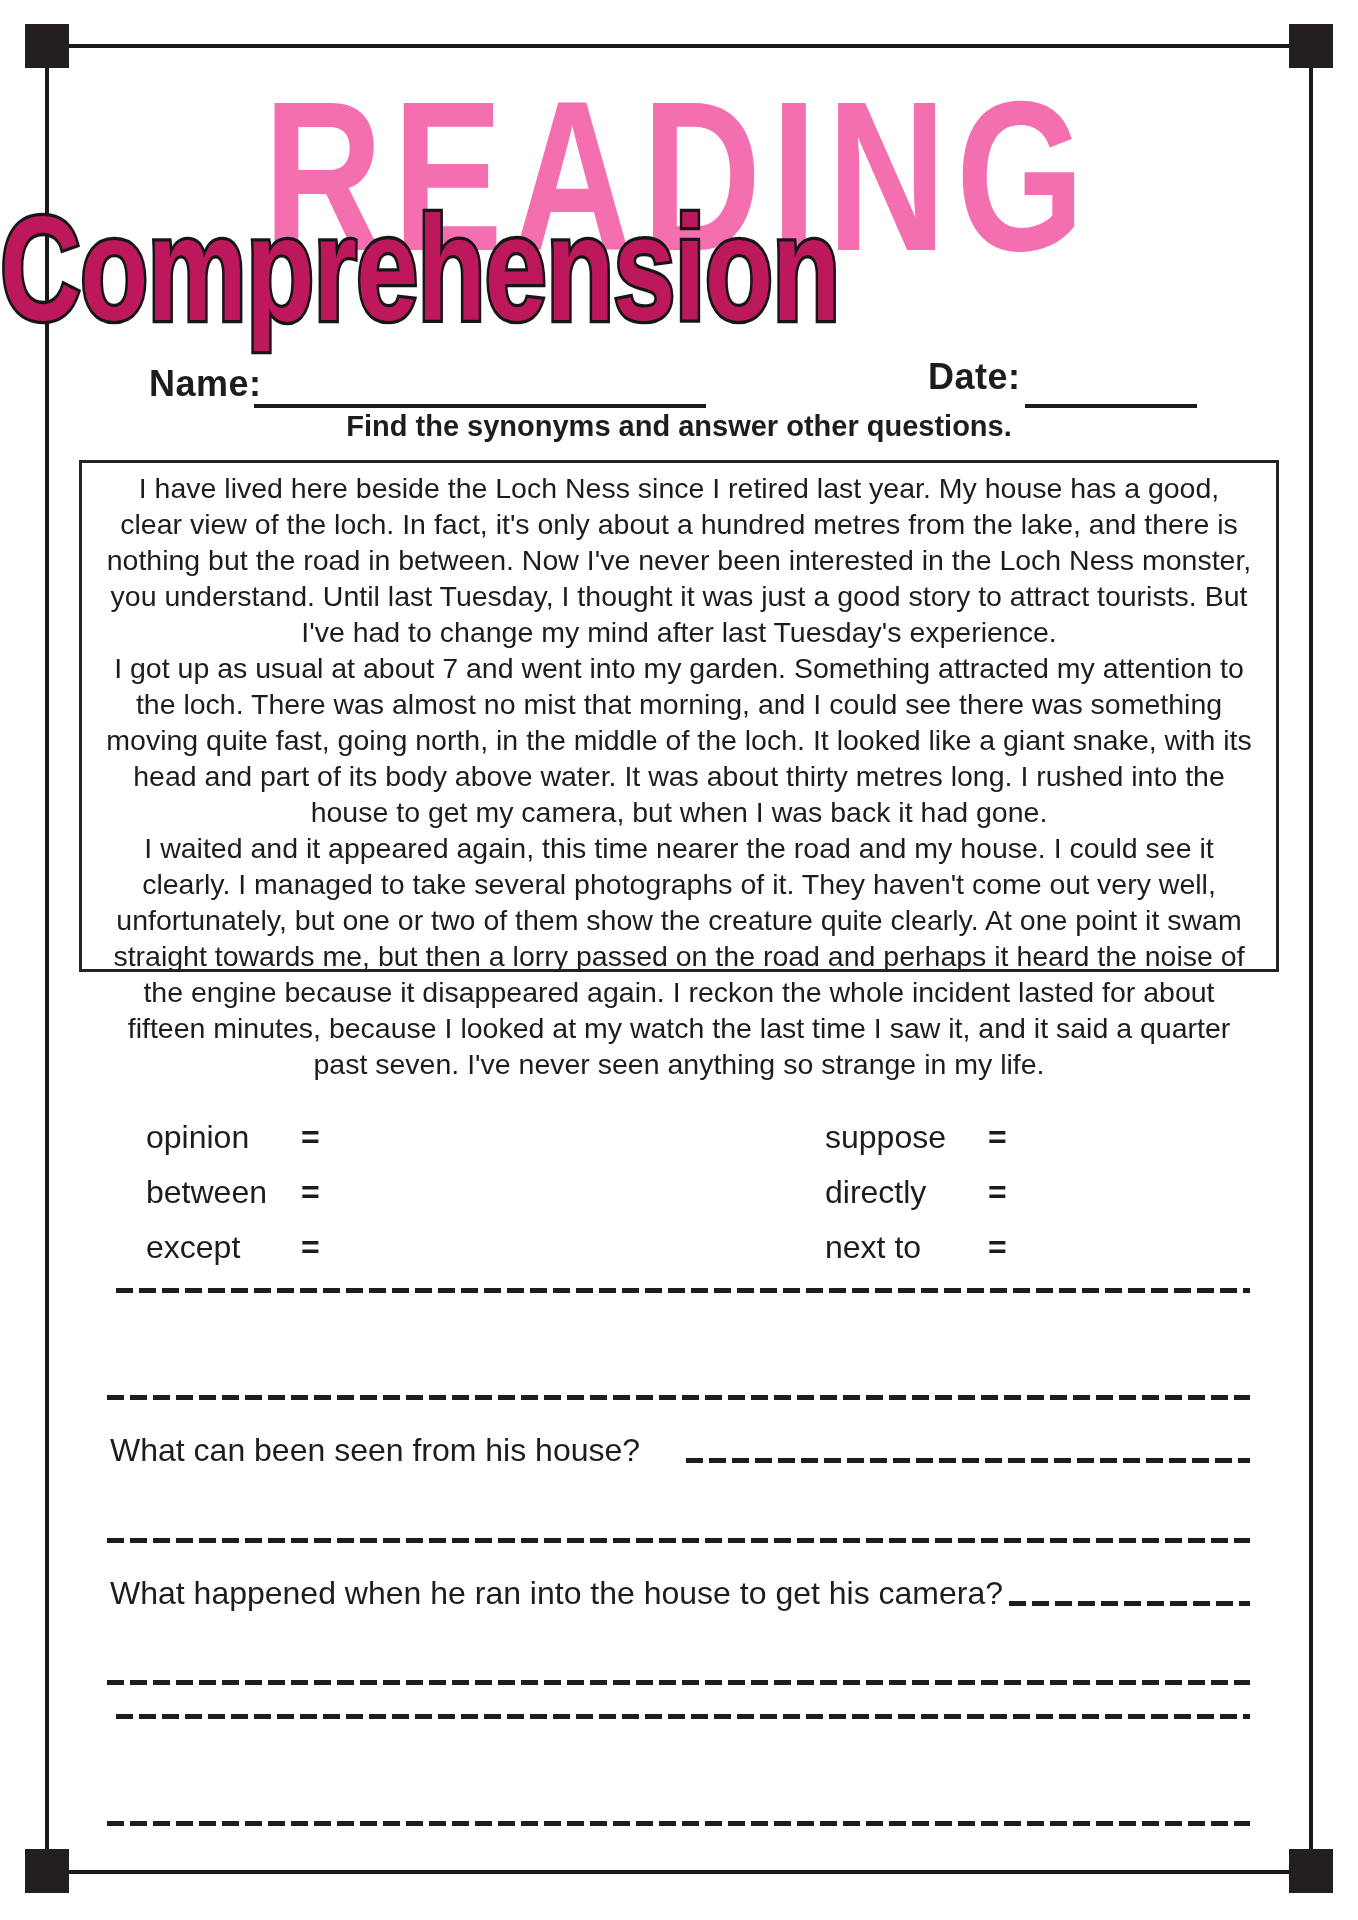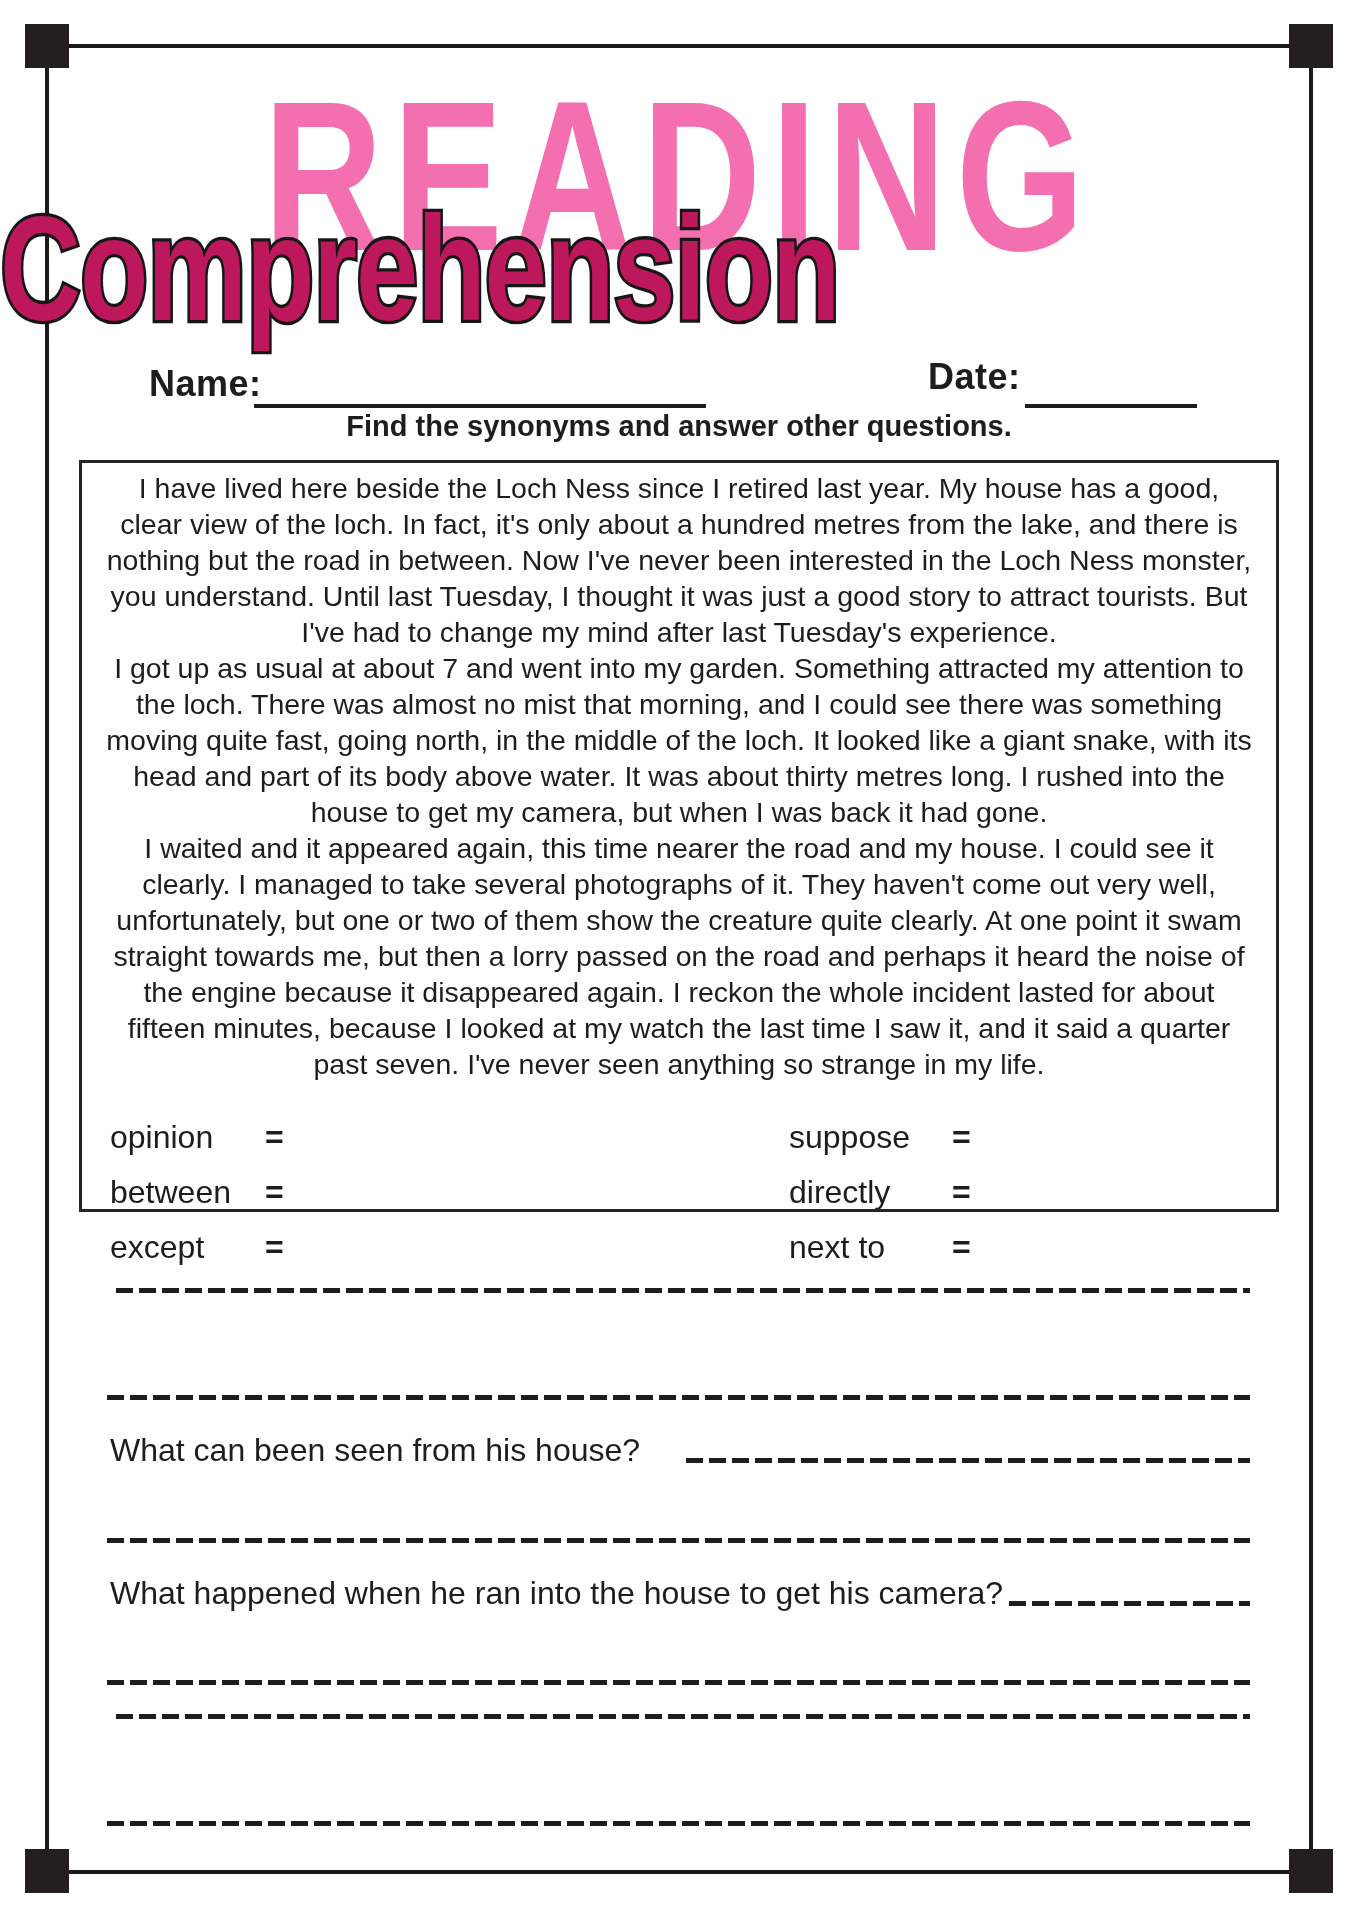--- a/index.html
+++ b/index.html
@@ -52,35 +52,36 @@
   .date-line{left:1025px;top:404px;width:172px;}
 
   .instruction{
     position:absolute;left:0;right:0;top:410px;
     text-align:center;font-size:29px;font-weight:600;
   }
 
   
   .passage-box{
     position:absolute;left:79px;top:460px;
-    width:1200px;height:752px;box-sizing:border-box;
+    width:1200px;height:512px;box-sizing:border-box;
     border:3px solid #242424;
     padding:7px 22px;
     text-align:center;
     font-size:28.5px;line-height:36px;
   }
   .passage-box p{margin:0;}
 
   
   .syn-block{position:absolute;left:110px;top:1120px;font-size:32px;}
   .syn-row{
     display:grid;
     grid-template-columns:155px 60px 464px 163px 60px;
     height:34px;line-height:34px;margin-bottom:21px;
     align-items:center;
+    margin-left:36px;
   }
   .eq{font-weight:700;}
 
   
   .q-row{
     position:absolute;left:110px;width:1140px;
     display:flex;align-items:flex-end;
     font-size:32px;line-height:38px;white-space:nowrap;
   }
   .q1{top:1288px;} .q2{top:1431px;gap:40px;} .q3{top:1574px;} .q4{top:1714px;}

